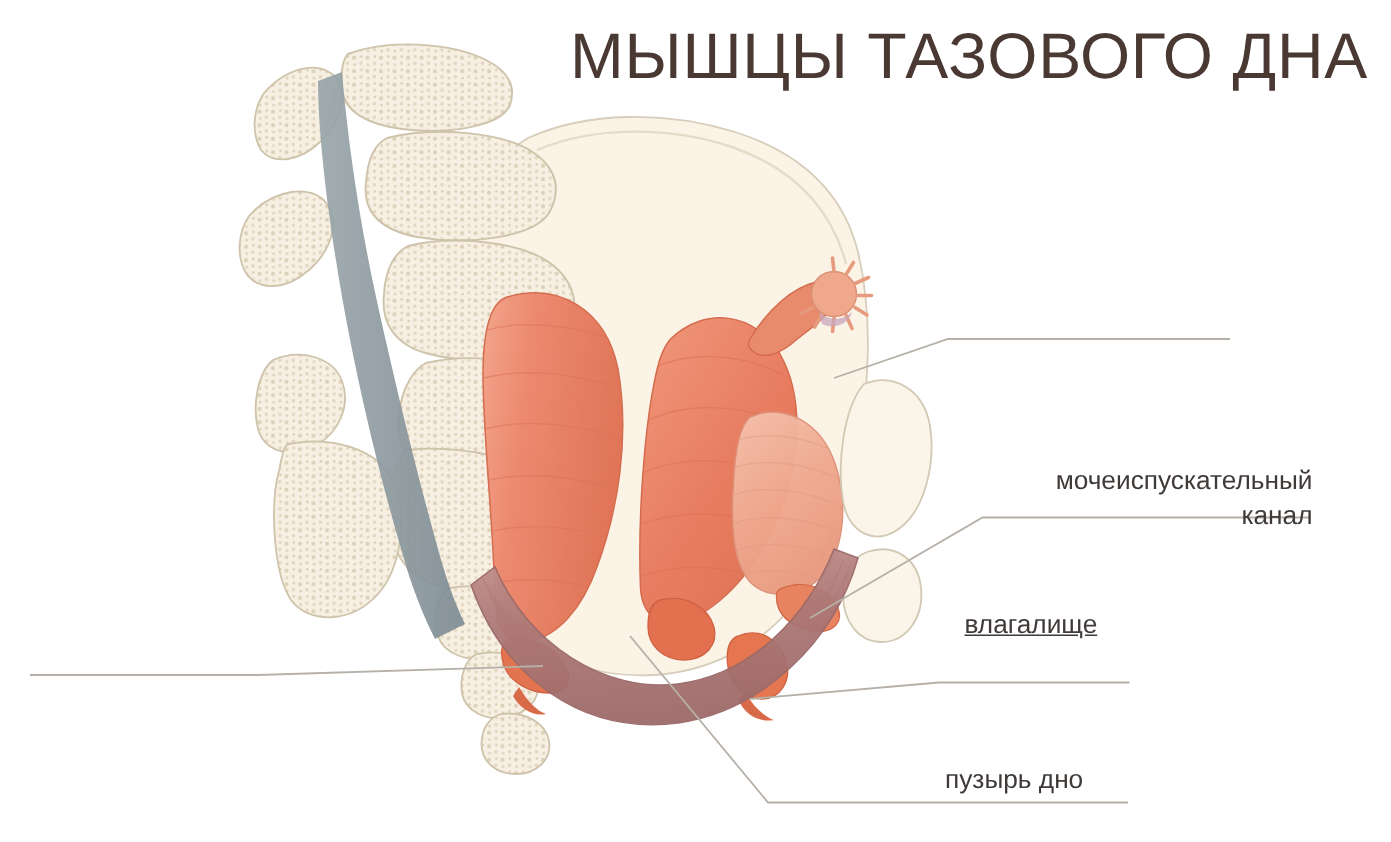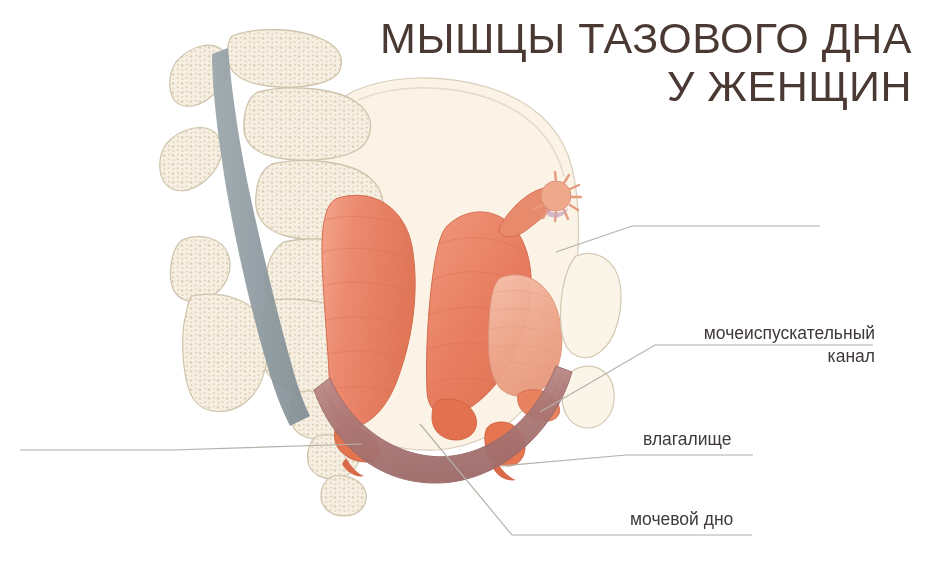--- a/index.html
+++ b/index.html
@@ -26,22 +26,22 @@
   .title-line{display:block;}
   .lbl{
     position:absolute;
     color:#3f3a38;
     font-size:17.5px;
     line-height:1.32;
     white-space:nowrap;
   }
   .lbl.two-line{white-space:normal;text-align:right;}
   #lbl-bladder{left:651px;top:199px;}
-  #lbl-urethra{left:663px;top:322px;width:212px;}
-  #lbl-vagina{left:643px;top:428px;}
+  #lbl-urethra{left:663px;top:309px;width:212px;}
+  #lbl-vagina{left:643px;top:405px;text-decoration:underline;}
   #lbl-pelvicfloor{left:630px;top:508px;}
   #lbl-anus{left:24px;top:422px;}
 </style>
 </head>
 <body>
 
 <div id="stage">
 
   <svg id="art" viewBox="0 0 927 561">
     <defs>
@@ -249,27 +249,26 @@
       <path d="M556,252 L632,226 L820,226"></path>
       <path d="M540,412 L655,345 L873,345"></path>
       <path d="M500,466 L626,455 L753,455"></path>
       <path d="M420,424 L512,535 L752,535"></path>
       <path d="M362,444 L172,450 L20,450"></path>
     </g>
   </svg>
 
   <div class="title-block">
     <span class="title-line">МЫШЦЫ ТАЗОВОГО ДНА</span>
-    <span class="title-line">У ЖЕНЩИН</span>
   </div>
 
 
   <div class="lbl two-line" id="lbl-urethra">
     <span>мочеиспускательный</span>
     <span>канал</span>
   </div>
 
   <div class="lbl" id="lbl-vagina">влагалище</div>
 
-  <div class="lbl" id="lbl-pelvicfloor">мочевой дно</div>
+  <div class="lbl" id="lbl-pelvicfloor">пузырь дно</div>
 
 
 </div>
 
 </body></html>

